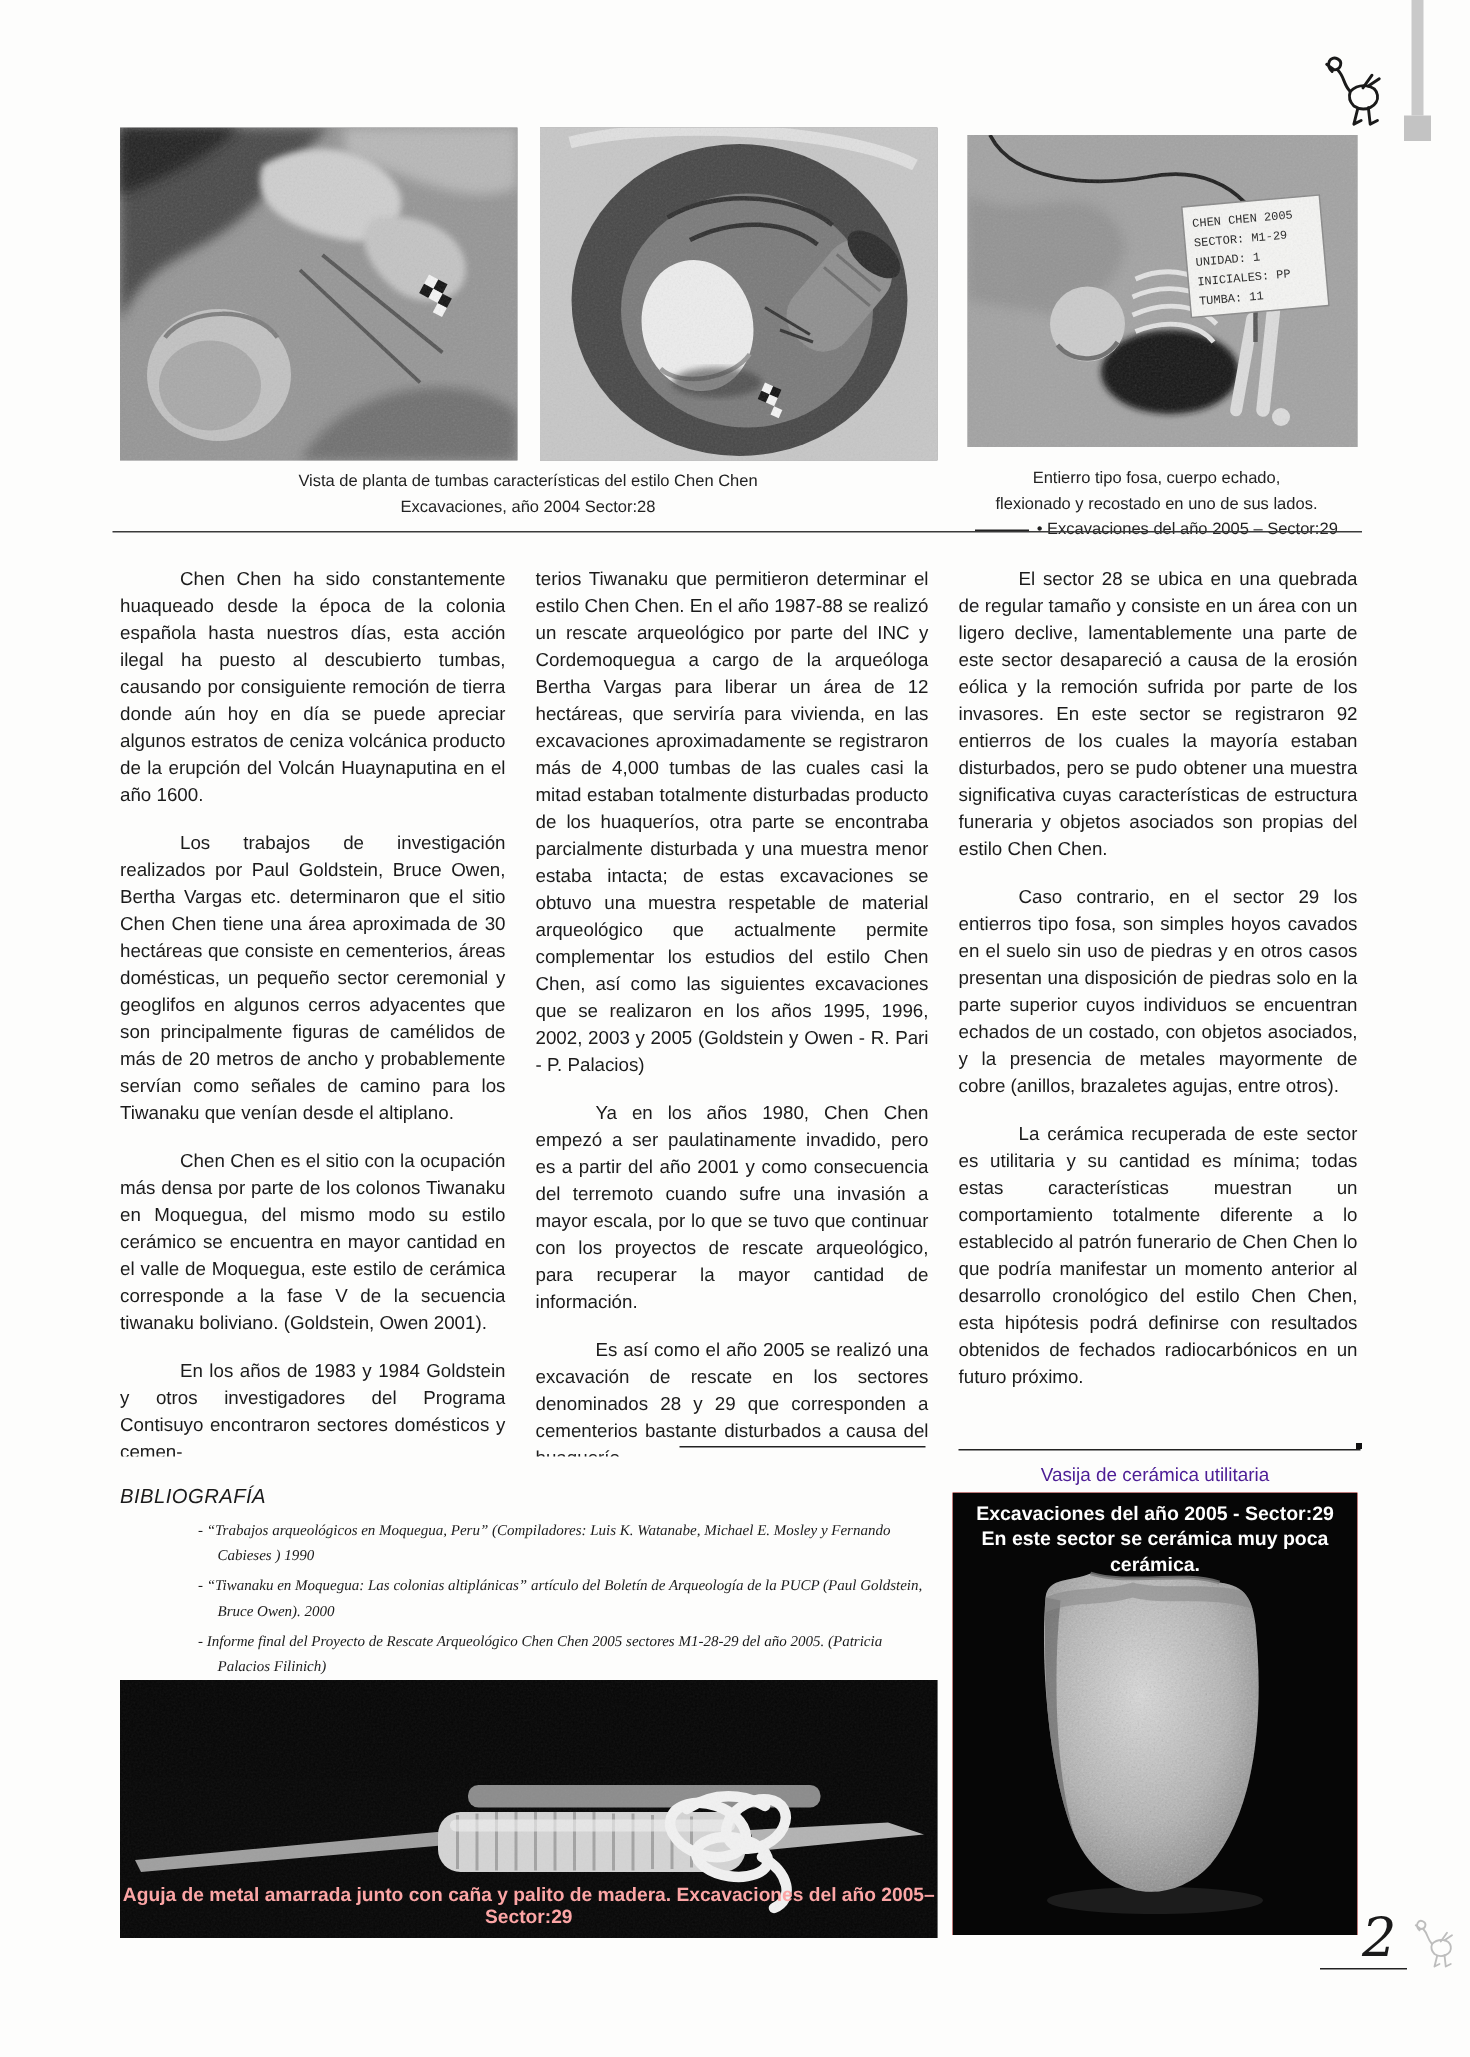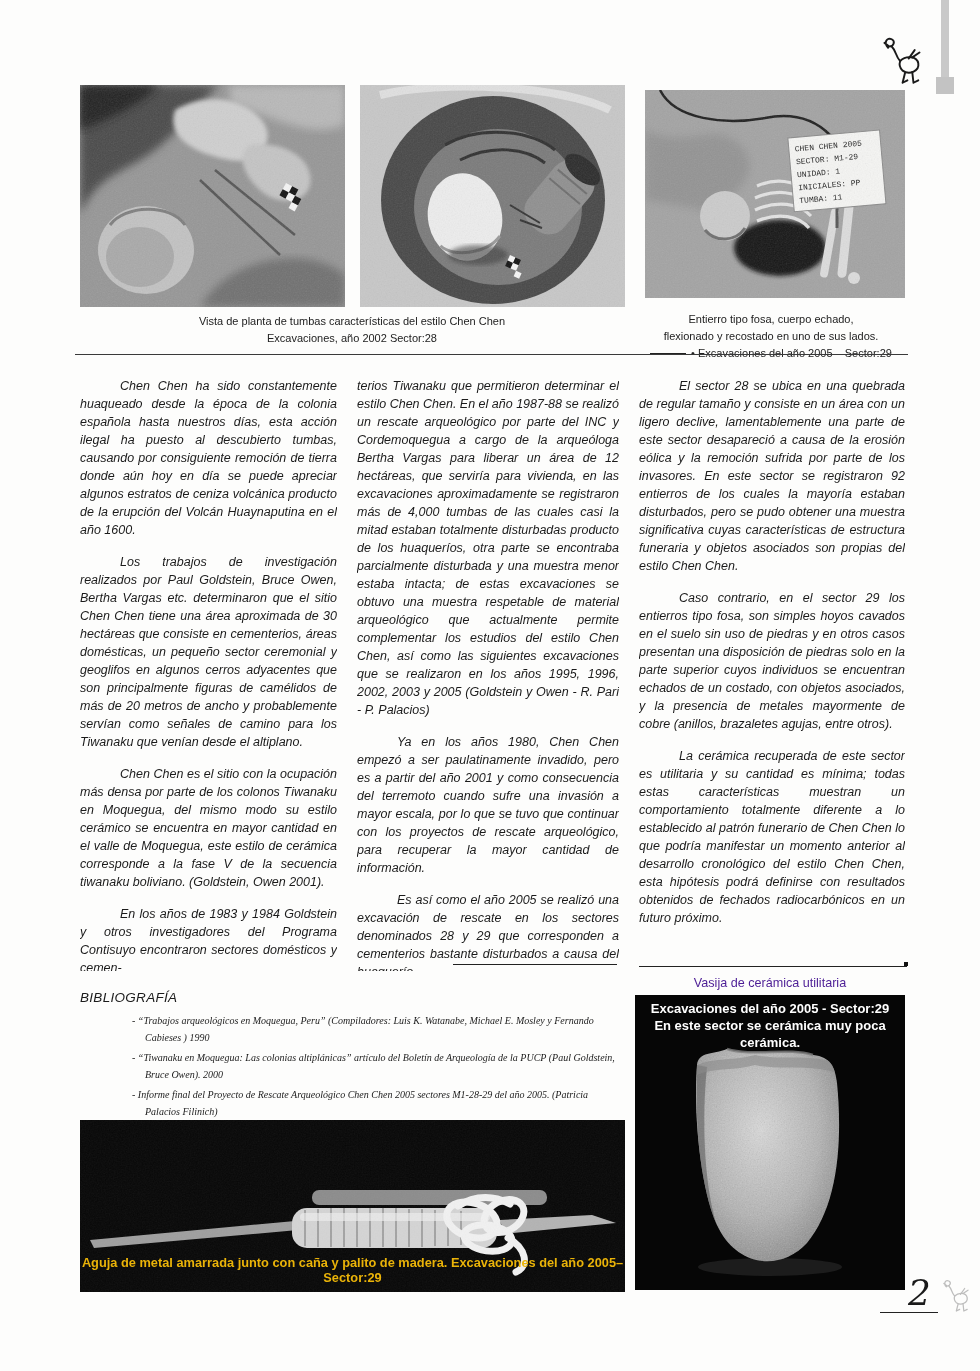--- a/index.html
+++ b/index.html
@@ -16,39 +16,39 @@
   .p3{left:645px;top:90px;width:260px;height:208px;}
   .photo svg{display:block;width:100%;height:100%;}
   
   .cap{position:absolute;text-align:center;font-size:11px;line-height:17px;color:#222;}
   .cap-left{left:78px;top:313px;width:548px;}
   .cap-right{left:626px;top:311px;width:290px;}
   .cap-right .l3{display:flex;align-items:center;justify-content:center;}
   .lead-line{width:36px;border-top:1.4px solid #222;margin-right:5px;}
   .main-rule{position:absolute;left:75px;top:354px;width:833px;border-top:1.6px solid #3a3a3a;}
   
-  .col{position:absolute;top:377px;height:594px;overflow:hidden;font-style:italic;
+  .col{position:absolute;top:377px;height:594px;overflow:hidden;
        font-size:12.5px;line-height:18px;text-align:justify;}
   .c1{left:80px;width:257px;}
   .c2{left:357px;width:262px;}
   .c3{left:639px;width:266px;}
   .col p{margin:0 0 14px 0;}
   .col p.ind{text-indent:40px;}
   .eol-rule{position:absolute;left:96px;right:2px;bottom:6px;border-top:1.3px solid #222;}
   .col3-rule{position:absolute;left:639px;top:966px;width:268px;border-top:1.5px solid #222;}
   .col3-rule .dot{position:absolute;right:-1px;top:-5px;width:4px;height:4px;background:#111;}
   
   .biblio{position:absolute;left:80px;top:990px;width:545px;font-style:italic;}
   .biblio-title{font-size:13.5px;letter-spacing:0.3px;margin-bottom:8px;}
   .biblio-items{margin-left:52px;font-size:10px;line-height:16.5px;font-family:Liberation Serif, serif;}
   .biblio-item{padding-left:13px;text-indent:-13px;margin-bottom:4px;}
   
   .bp-left{left:80px;top:1120px;width:545px;height:172px;background:#070707;}
   .bp-right{left:635px;top:995px;width:270px;height:295px;background:#b91c1c;}
-  .bp-caption{position:absolute;left:0;right:0;bottom:7px;text-align:center;color:#eab308;
+  .bp-caption{position:absolute;left:0;right:0;bottom:7px;text-align:center;color:#fca5a5;
               font-weight:700;font-size:12.8px;}
   .vessel-title{position:absolute;left:635px;top:976px;width:270px;text-align:center;
                 font-size:12.6px;color:#4c1d95;}
   .vessel-cap{position:absolute;left:0;right:0;top:5px;text-align:center;color:#fff;
               font-weight:700;font-size:13px;line-height:17px;}
   
   .pageno{position:absolute;left:908px;top:1272px;font-family:"DejaVu Serif",serif;
           font-style:italic;font-size:36px;color:#1a1a1a;}
   .pageno-rule{position:absolute;left:880px;top:1312px;width:58px;border-top:1.8px solid #222;}
   .logo-bottom{position:absolute;left:938px;top:1276px;width:40px;height:40px;opacity:0.55;}
@@ -174,21 +174,21 @@
         <text x="152" y="84" class="sign-text">UNIDAD: 1</text>
         <text x="152" y="97" class="sign-text">INICIALES: PP</text>
         <text x="152" y="110" class="sign-text">TUMBA: 11</text>
       </g>
       <rect width="260" height="208" filter="url(#grain)" opacity="0.15"></rect>
     </svg>
   </div>
 
   <div class="cap cap-left">
     <div>Vista de planta de tumbas características del estilo Chen Chen</div>
-    <div>Excavaciones, año 2002 Sector:28</div>
+    <div>Excavaciones, año 2004 Sector:28</div>
   </div>
   <div class="cap cap-right">
     <div>Entierro tipo fosa, cuerpo echado,</div>
     <div>flexionado y recostado en uno de sus lados.</div>
     <div class="l3">
       <span class="lead-line"></span>
       <span>• Excavaciones del año 2005 – Sector:29</span>
     </div>
   </div>
 

